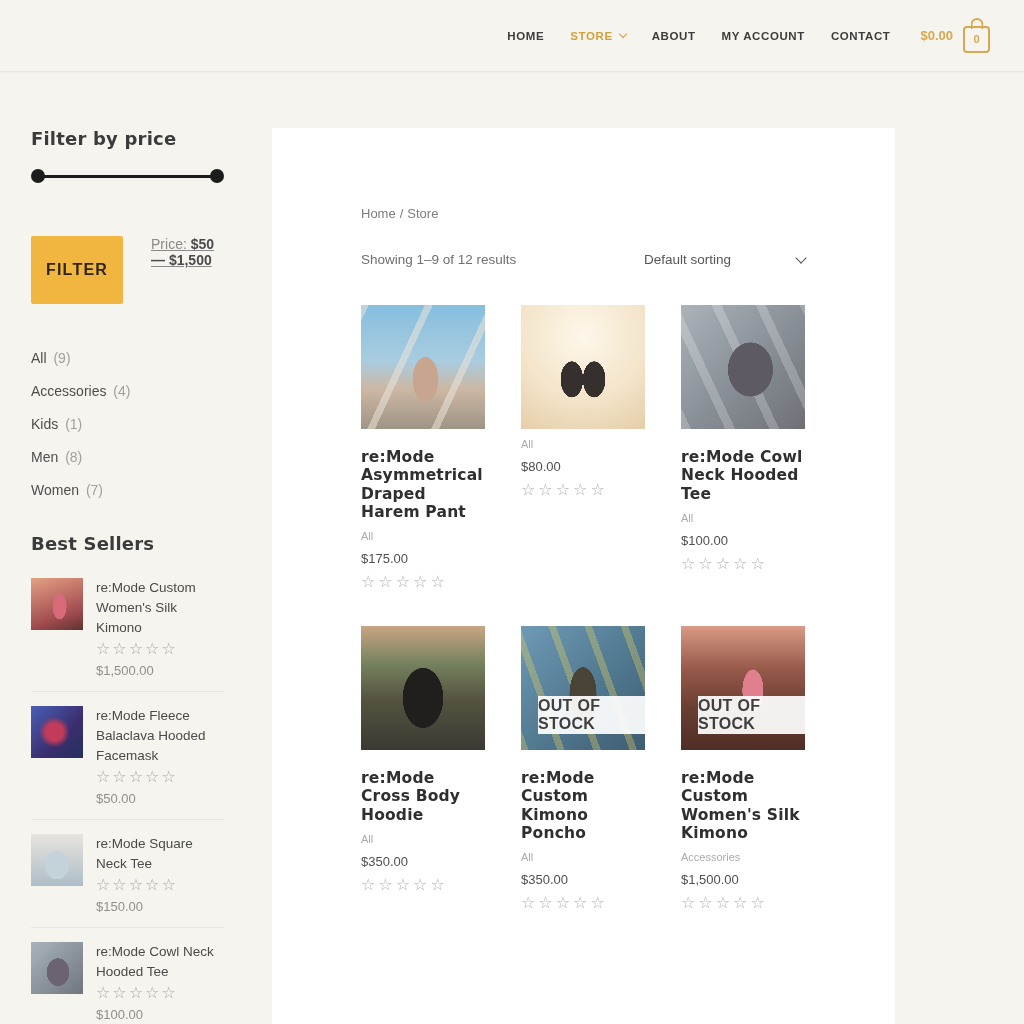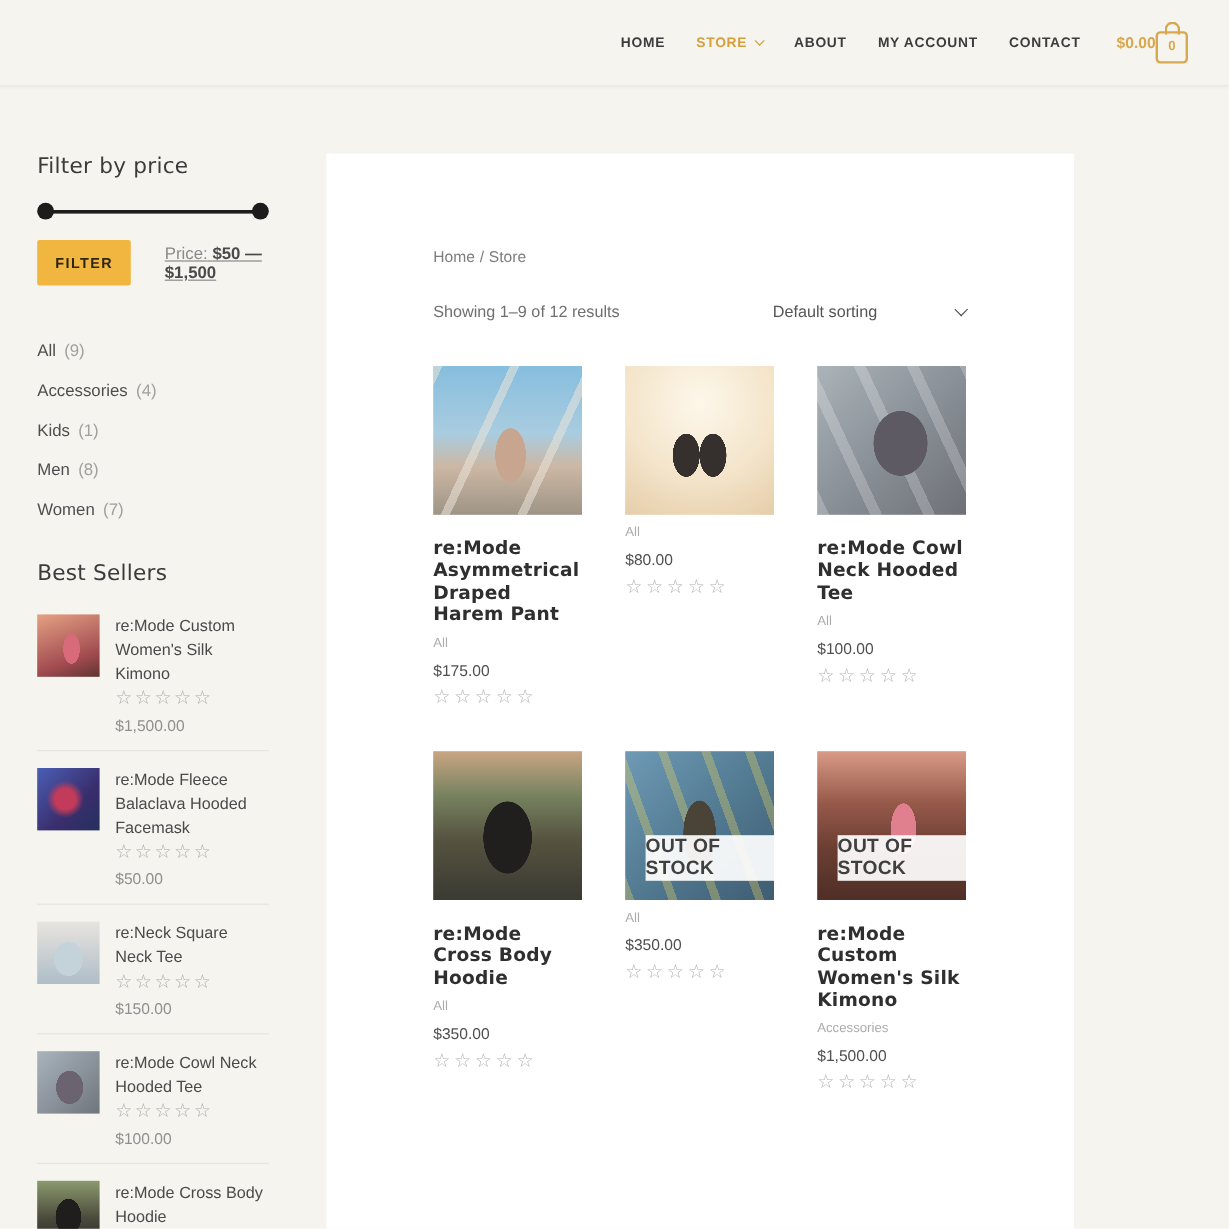--- a/index.html
+++ b/index.html
@@ -26,58 +26,58 @@
     font-size:11.5px; font-weight:bold; letter-spacing:0.6px;
     color:#3c3c3c; text-decoration:none; cursor:pointer;
     display:flex; align-items:center;
   }
   .nav-link.active { color:#d3a03c; }
   .chev {
     display:inline-block; width:6px; height:6px;
     border-right:1.7px solid currentColor; border-bottom:1.7px solid currentColor;
     transform:rotate(45deg); margin-left:7px; margin-top:-3px;
   }
-  .cart { display:flex; align-items:center; gap:0; cursor:pointer; margin-left:4px;text-align:center; }
+  .cart { display:flex; align-items:center; gap:10px; cursor:pointer; margin-left:4px;text-align:center; }
   .cart-total { font-size:13px; font-weight:bold; color:#d8a84e; }
   .bag {
     position:relative; width:27px; height:27px;
     border:2px solid #d8a84e; border-radius:4px;
     margin-top:7px;
     display:flex; align-items:center; justify-content:center;
   }
   .bag-handle {
     position:absolute; top:-10px; left:50%; transform:translateX(-50%);
     width:13px; height:11px;
     border:2px solid #d8a84e; border-bottom:none;
     border-radius:8px 8px 0 0;
   }
   .bag-count { font-size:11px; font-weight:bold; color:#d8a84e; }
 
   
   .sidebar { position:absolute; left:31px; top:128px; width:193px; }
   .side-heading {
-    font-size:18px; font-weight:normal; color:#3b3b3b; letter-spacing:0.2px;
+    font-size:18px; font-weight:bold; color:#3b3b3b; letter-spacing:0.2px;
     font-family:"DejaVu Sans","Liberation Sans",sans-serif;
   }
   .slider { position:relative; height:14px; margin-top:20px; cursor:pointer; }
   .slider-track {
     position:absolute; top:5.5px; left:4px; right:4px; height:3px; background:#1c1c1c;
   }
   .handle {
     position:absolute; top:0; width:14px; height:14px; border-radius:50%;
     background:#1c1c1c; cursor:grab;
   }
   .handle.left { left:0; }
   .handle.right { right:0; }
   .filter-row { display:flex; align-items:center; margin-top:17px; }
   .filter-btn {
     background:#f0b63f; color:#2e2513;
     border:none; cursor:pointer;
-    font-family:inherit; font-size:12px; font-weight:bold; letter-spacing:1.2px;
-    padding:12px 15px; border-radius:2px;
+    font-family:inherit; font-size:16px; font-weight:bold; letter-spacing:1.2px;
+    padding:25px 15px; border-radius:2px;margin-top:36px;
   }
   .price-range { margin-left:28px; font-size:14px; color:#8a8a8a;text-decoration:underline; }
   .price-range b { color:#4a4a4a; }
 
   .cat-list { list-style:none; margin-top:46px; }
   .cat { margin-bottom:17px; font-size:14px; cursor:pointer; }
   .cat-label { color:#4e4e4e; }
   .cat-count { color:#a0a0a0; margin-left:3px; }
 
   .bs-heading { margin-top:35px; }
@@ -251,21 +251,21 @@
       <div class="bs-thumb" data-img="balaclava-thumb"></div>
       <div class="bs-info">
         <div class="bs-title">re:Mode Fleece Balaclava Hooded Facemask</div>
         <div class="bs-stars">☆☆☆☆☆</div>
         <div class="bs-price">$50.00</div>
       </div>
     </div>
     <div class="bs-item">
       <div class="bs-thumb" data-img="tee-thumb"></div>
       <div class="bs-info">
-        <div class="bs-title">re:Neck Square Neck Tee</div>
+        <div class="bs-title">re:Mode Square Neck Tee</div>
         <div class="bs-stars">☆☆☆☆☆</div>
         <div class="bs-price">$150.00</div>
       </div>
     </div>
     <div class="bs-item">
       <div class="bs-thumb" data-img="cowl-thumb"></div>
       <div class="bs-info">
         <div class="bs-title">re:Mode Cowl Neck Hooded Tee</div>
         <div class="bs-stars">☆☆☆☆☆</div>
         <div class="bs-price">$100.00</div>
@@ -326,20 +326,21 @@
       <h3 class="ptitle">re:Mode Cross Body Hoodie</h3>
       <div class="pcat">All</div>
       <div class="pprice">$350.00</div>
       <div class="pstars">☆☆☆☆☆</div>
     </article>
 
     <article class="card">
       <div class="photo" data-img="graffiti-blue">
         <div class="oos">OUT OF STOCK</div>
       </div>
+      <h3 class="ptitle">re:Mode Custom Kimono Poncho</h3>
       <div class="pcat">All</div>
       <div class="pprice">$350.00</div>
       <div class="pstars">☆☆☆☆☆</div>
     </article>
 
     <article class="card">
       <div class="photo" data-img="desert-kimono">
         <div class="oos">OUT OF STOCK</div>
       </div>
       <h3 class="ptitle">re:Mode Custom Women's Silk Kimono</h3>

